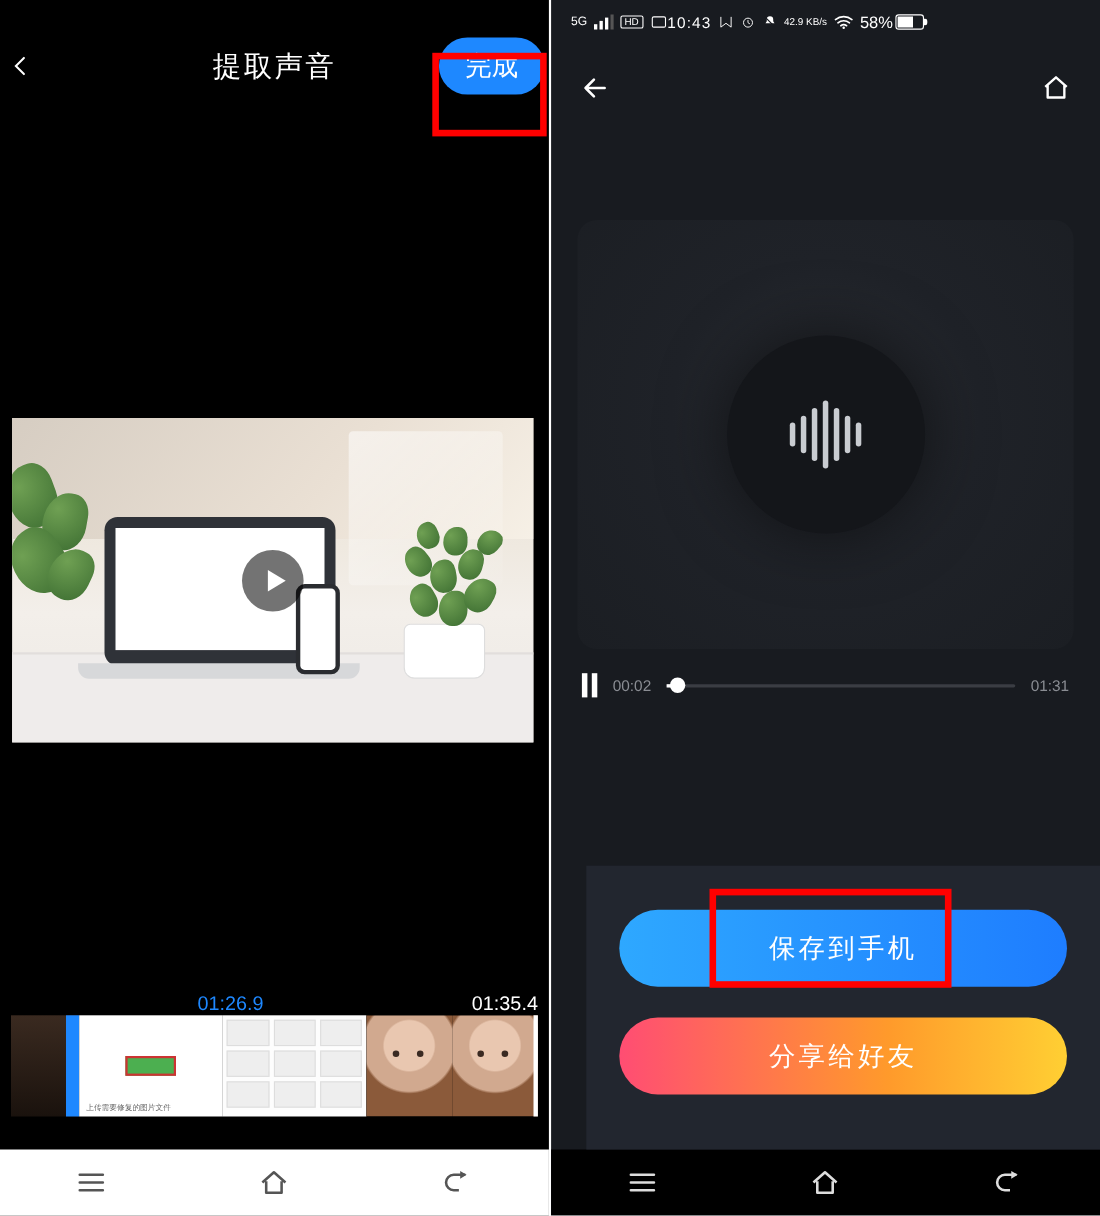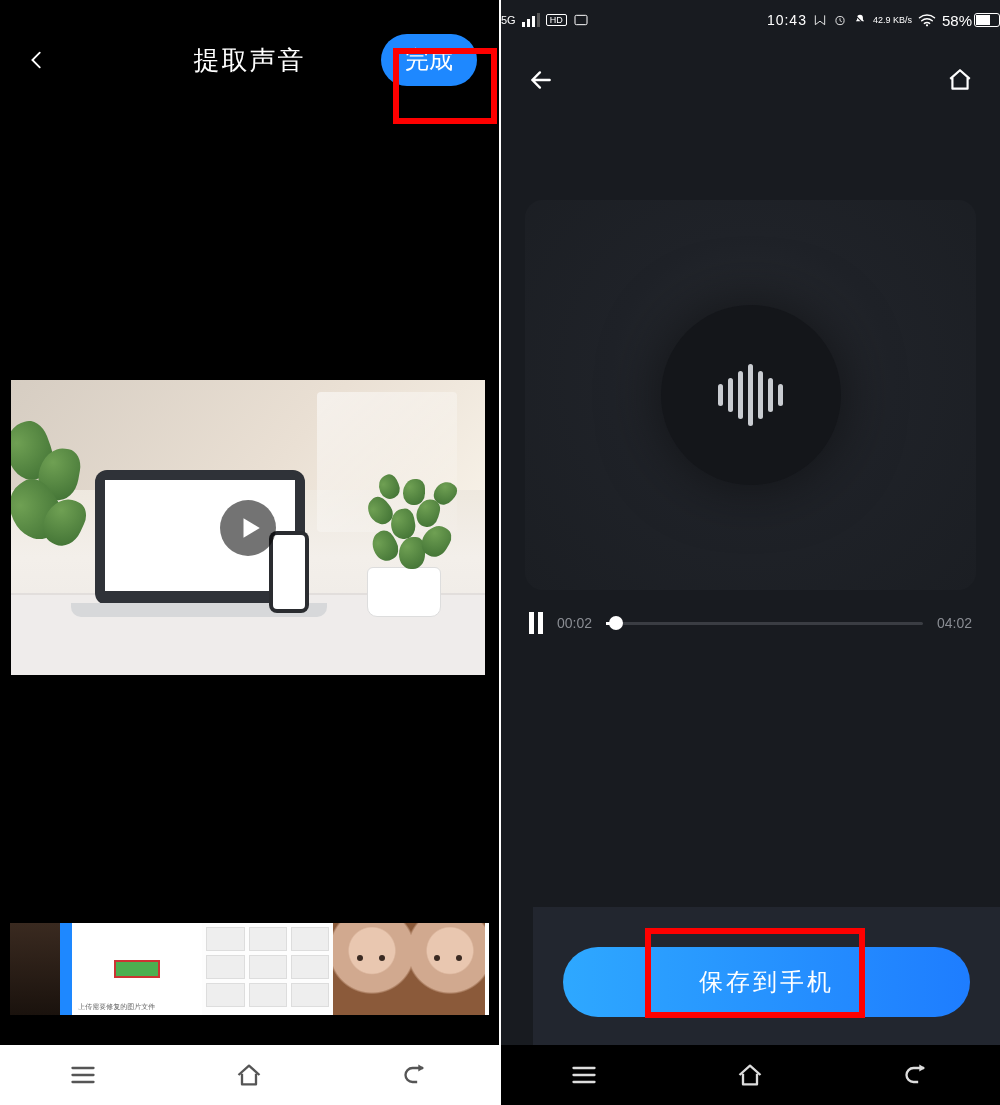--- a/index.html
+++ b/index.html
@@ -20,21 +20,21 @@
   }
   .phone-left { background: #000; }
   .phone-right { background: #181b20; }
 
   
   .l-header {
     height: 120px;
     display: flex;
     align-items: center;
     justify-content: space-between;
-    padding: 0 22px;
+    padding: 0 4px;
     position: relative;
   }
   .l-back { width: 30px; height: 30px; display:flex; align-items:center; justify-content:center;}
   .l-title {
     position: absolute;
     left: 50%;
     transform: translateX(-50%);
     color: #fff;
     font-size: 26px;
     letter-spacing: 2px;
@@ -130,22 +130,22 @@
   .nav-bar {
     height: 60px;
     background: #fff;
     display:flex; align-items:center; justify-content:space-around;
   }
   .nav-bar.dark { background:#000;}
   .nav-icon { width:28px; height:28px; }
 
   
   .status-bar {
-    height:40px; display:flex; align-items:center; justify-content:space-between;
-    padding:0 0; color:#fff; font-size:14px;
+    height:40px; display:flex; align-items:center; 
+    padding:0 18px; color:#fff; font-size:14px;
   }
   .sb-left, .sb-right { display:flex; align-items:center; gap:6px;}
   .sb-time { font-weight:500; letter-spacing:1px;}
   .batt { display:inline-flex; align-items:center; gap:2px;}
   .batt-body { width:26px; height:14px; border:1.5px solid #fff; border-radius:3px; position:relative;}
   .batt-body::after{content:""; position:absolute; right:-4px; top:3px; width:3px; height:6px; background:#fff; border-radius:0 2px 2px 0;}
   .batt-fill { position:absolute; left:1px; top:1px; bottom:1px; width:58%; background:#fff;}
 
   .r-header {
     height:80px; display:flex; align-items:center; justify-content:space-between;
@@ -185,21 +185,21 @@
   }
   .pause-icon { display:flex; gap:4px;}
   .pause-icon span { width:5px; height:22px; background:#fff;}
   .track { flex:1; height:3px; background:#3a3d43; position:relative; border-radius:2px;}
   .track-fill { position:absolute; left:0; top:0; bottom:0; width:3%; background:#fff;}
   .thumb { position:absolute; left:3%; top:50%; transform:translate(-50%,-50%); width:14px; height:14px; border-radius:50%; background:#fff;}
 
   .action-panel {
     margin-top:auto;
     background:#22262f;
-    padding: 40px 30px 28px 30px;
+    padding: 40px 30px 50px 30px;
     display:flex; flex-direction:column; gap:28px;
     position:relative;
     margin-left:32px;
   }
   .pill-btn {
     height:70px; border-radius:999px; border:none;
     color:#fff; font-size:24px; letter-spacing:3px;
     display:flex; align-items:center; justify-content:center;
   }
   .btn-save { background: linear-gradient(90deg,#2ea8ff 0%, #1e7dff 100%);}
@@ -256,20 +256,25 @@
         <div class="leaf" style="right:30px; bottom:112px; width:20px; height:24px; transform:rotate(40deg);"></div>
         <div class="leaf" style="right:86px; bottom:118px; width:20px; height:24px; transform:rotate(-25deg);"></div>
       </div>
       <div class="play-btn">
         <svg viewBox="0 0 24 24">
             <path d="M6 3v18l15-9z"></path>
           </svg>
       </div>
     </div>
 
+    <div class="timestamps">
+      <span class="ts-left">-</span>
+      <span class="ts-mid">01:26.9</span>
+      <span class="ts-right">01:35.4</span>
+    </div>
 
     <div class="filmstrip">
       <div class="fs-frame fs-0"></div>
       <div class="fs-frame fs-1">
         <div class="bar"></div>
         <div class="fs-cap">上传需要修复的图片文件</div>
       </div>
       <div class="fs-frame fs-2">
         <div class="grid3">
             <div></div>
@@ -390,25 +395,26 @@
     <div class="player-row">
       <div class="pause-icon">
           <span></span>
           <span></span>
         </div>
       <span>00:02</span>
       <div class="track">
         <div class="track-fill"></div>
         <div class="thumb"></div>
       </div>
-      <span>04:02</span>
+      <span>01:31</span>
     </div>
 
     <div class="action-panel">
       <button class="pill-btn btn-save">保存到手机</button>
+      <button class="pill-btn btn-share">分享给好友</button>
       <div class="highlight-box-save"></div>
     </div>
   </div>
 
   <div class="nav-bar dark">
     <div class="icon-btn">
       <svg class="nav-icon" viewBox="0 0 24 24">
           <path d="M3 6h18M3 12h18M3 18h18" stroke="#ddd" stroke-width="2" stroke-linecap="round"></path>
         </svg>
     </div>

